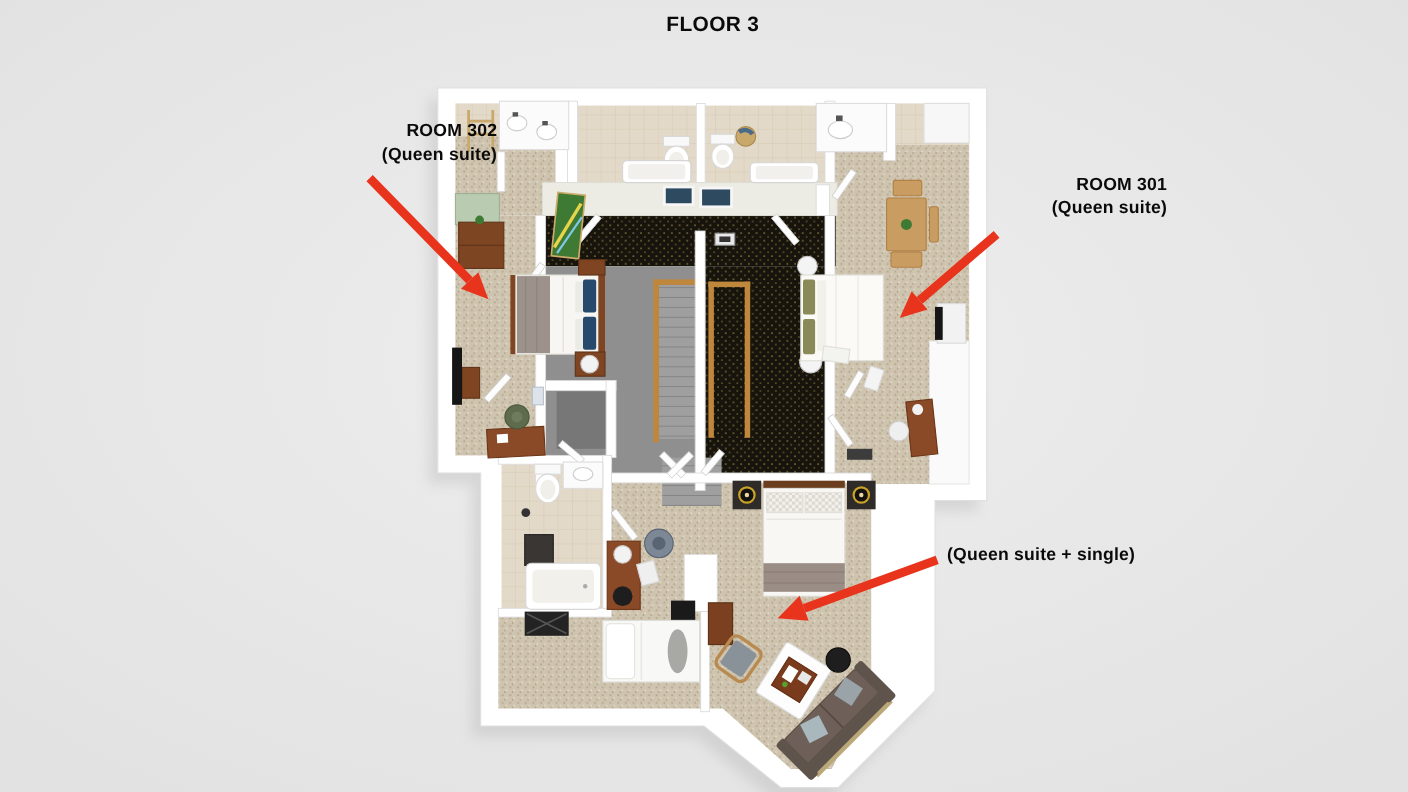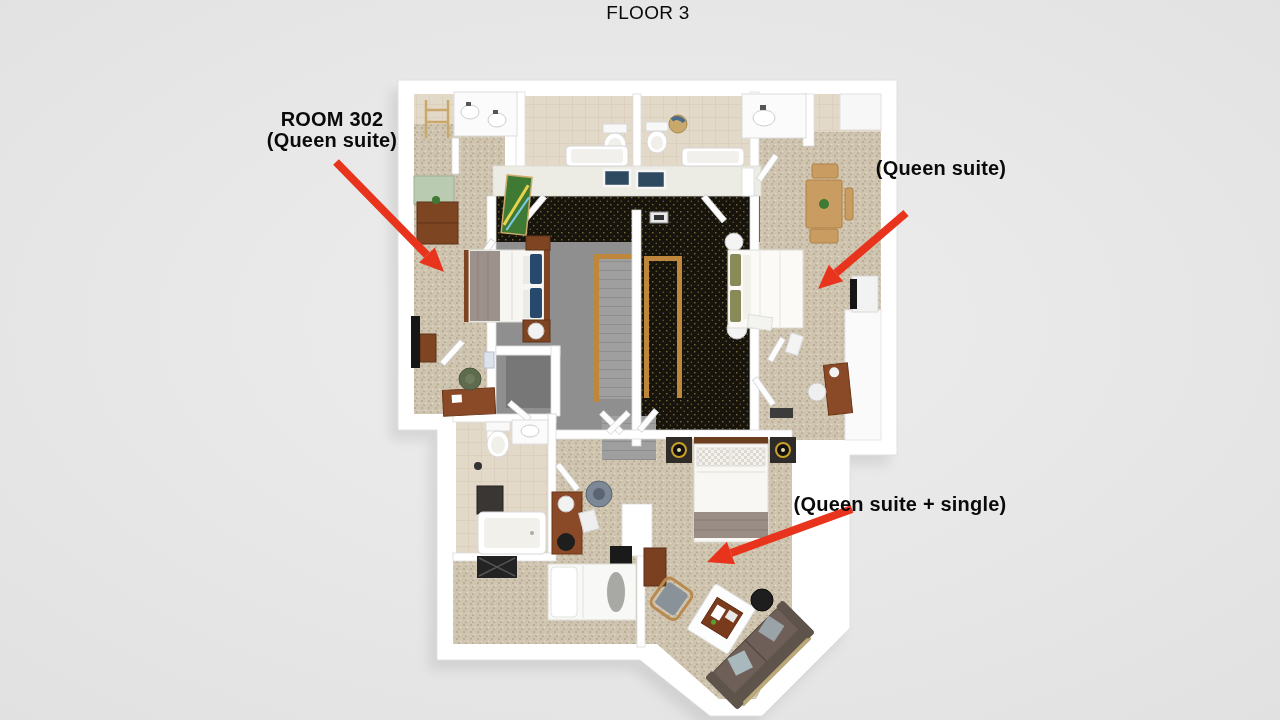--- a/index.html
+++ b/index.html
@@ -4,26 +4,26 @@
 <style>
   html,body{margin:0;padding:0;}
   body{
     width:1280px;height:720px;overflow:hidden;
     background:var(--background,#E8E8E8);
     font-family:"Liberation Sans","DejaVu Sans",sans-serif;
   }
   .stage{position:relative;width:1280px;height:720px;}
   .stage svg{position:absolute;left:0;top:0;}
   .floor-title{
-    position:absolute;left:512px;top:2px;width:272px;
-    text-align:center;font-weight:normal;font-size:19px;letter-spacing:.3px;
+    position:absolute;left:512px;top:12px;width:272px;
+    text-align:center;font-weight:bold;font-size:19px;letter-spacing:.3px;
     color:var(--label-text,#0A0A0A);
   }
   .room-label{
-    position:absolute;text-align:center;font-weight:bold;font-size:20px;
+    position:absolute;text-align:right;font-weight:bold;font-size:16px;
     line-height:21px;letter-spacing:.2px;color:var(--label-text,#0A0A0A);
   }
   .lbl-302{left:212px;top:109px;width:240px;}
   .lbl-301{left:821px;top:158px;width:240px;}
   .lbl-303{left:768px;top:494px;width:264px;}
   .wall{fill:var(--wall,#FFF);stroke:#DBDBDB;stroke-width:.8;}
   .door{fill:#FDFDFD;stroke:#CFCFCF;stroke-width:.8;}
   .arrow-line{stroke:var(--arrow,#E8341C);stroke-width:8;fill:none;}
   .arrow-head{fill:var(--arrow,#E8341C);}
   .carpet-base{fill:var(--carpet,#CFC4AF);}
@@ -328,18 +328,19 @@
   </g>
 </svg>
 
 <div class="floor-title">FLOOR 3</div>
 
 <div class="room-label lbl-302">
   <div>ROOM 302</div>
   <div>(Queen suite)</div>
 </div>
 <div class="room-label lbl-301">
+  <div>ROOM 301</div>
   <div>(Queen suite)</div>
 </div>
 <div class="room-label lbl-303">
   <div>(Queen suite + single)</div>
 </div>
 </div>
 
 </body></html>

